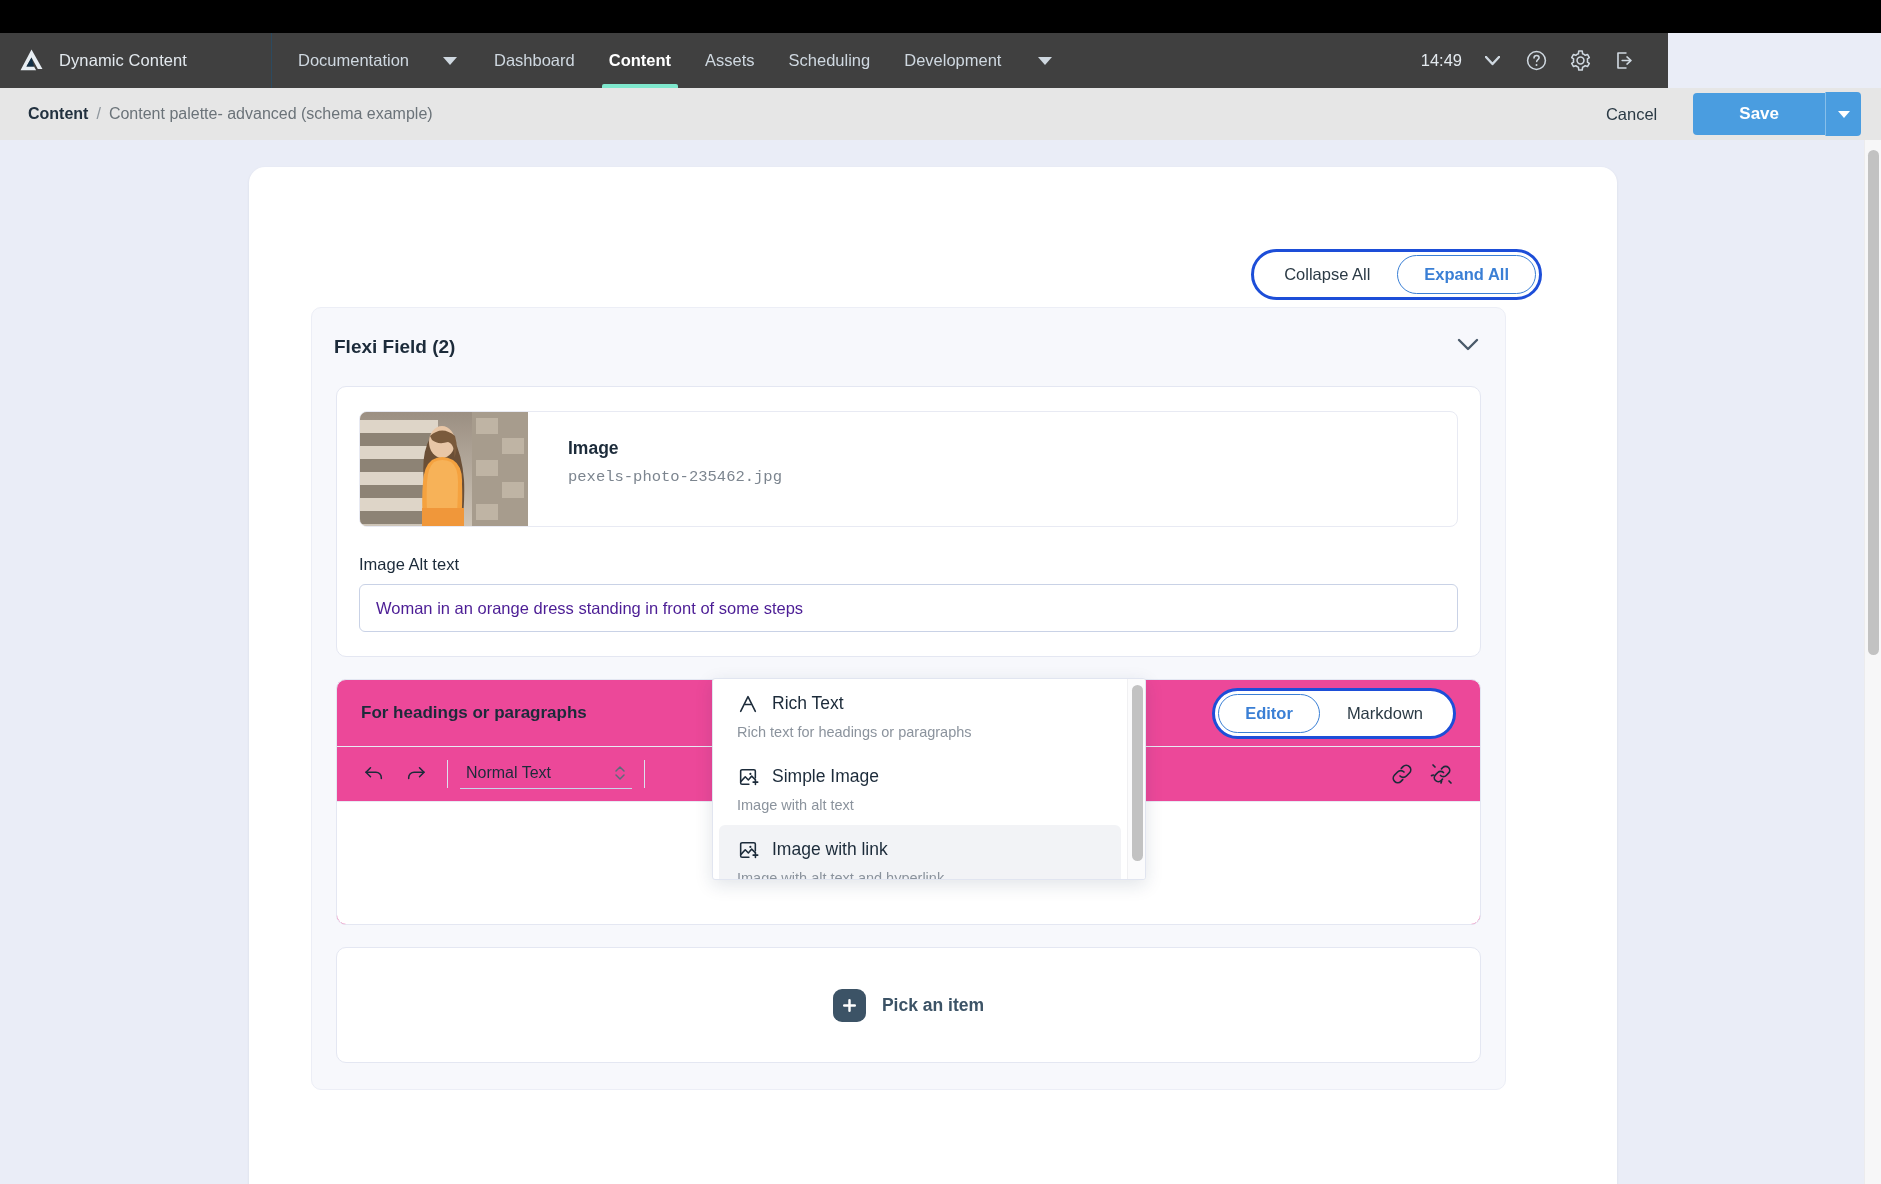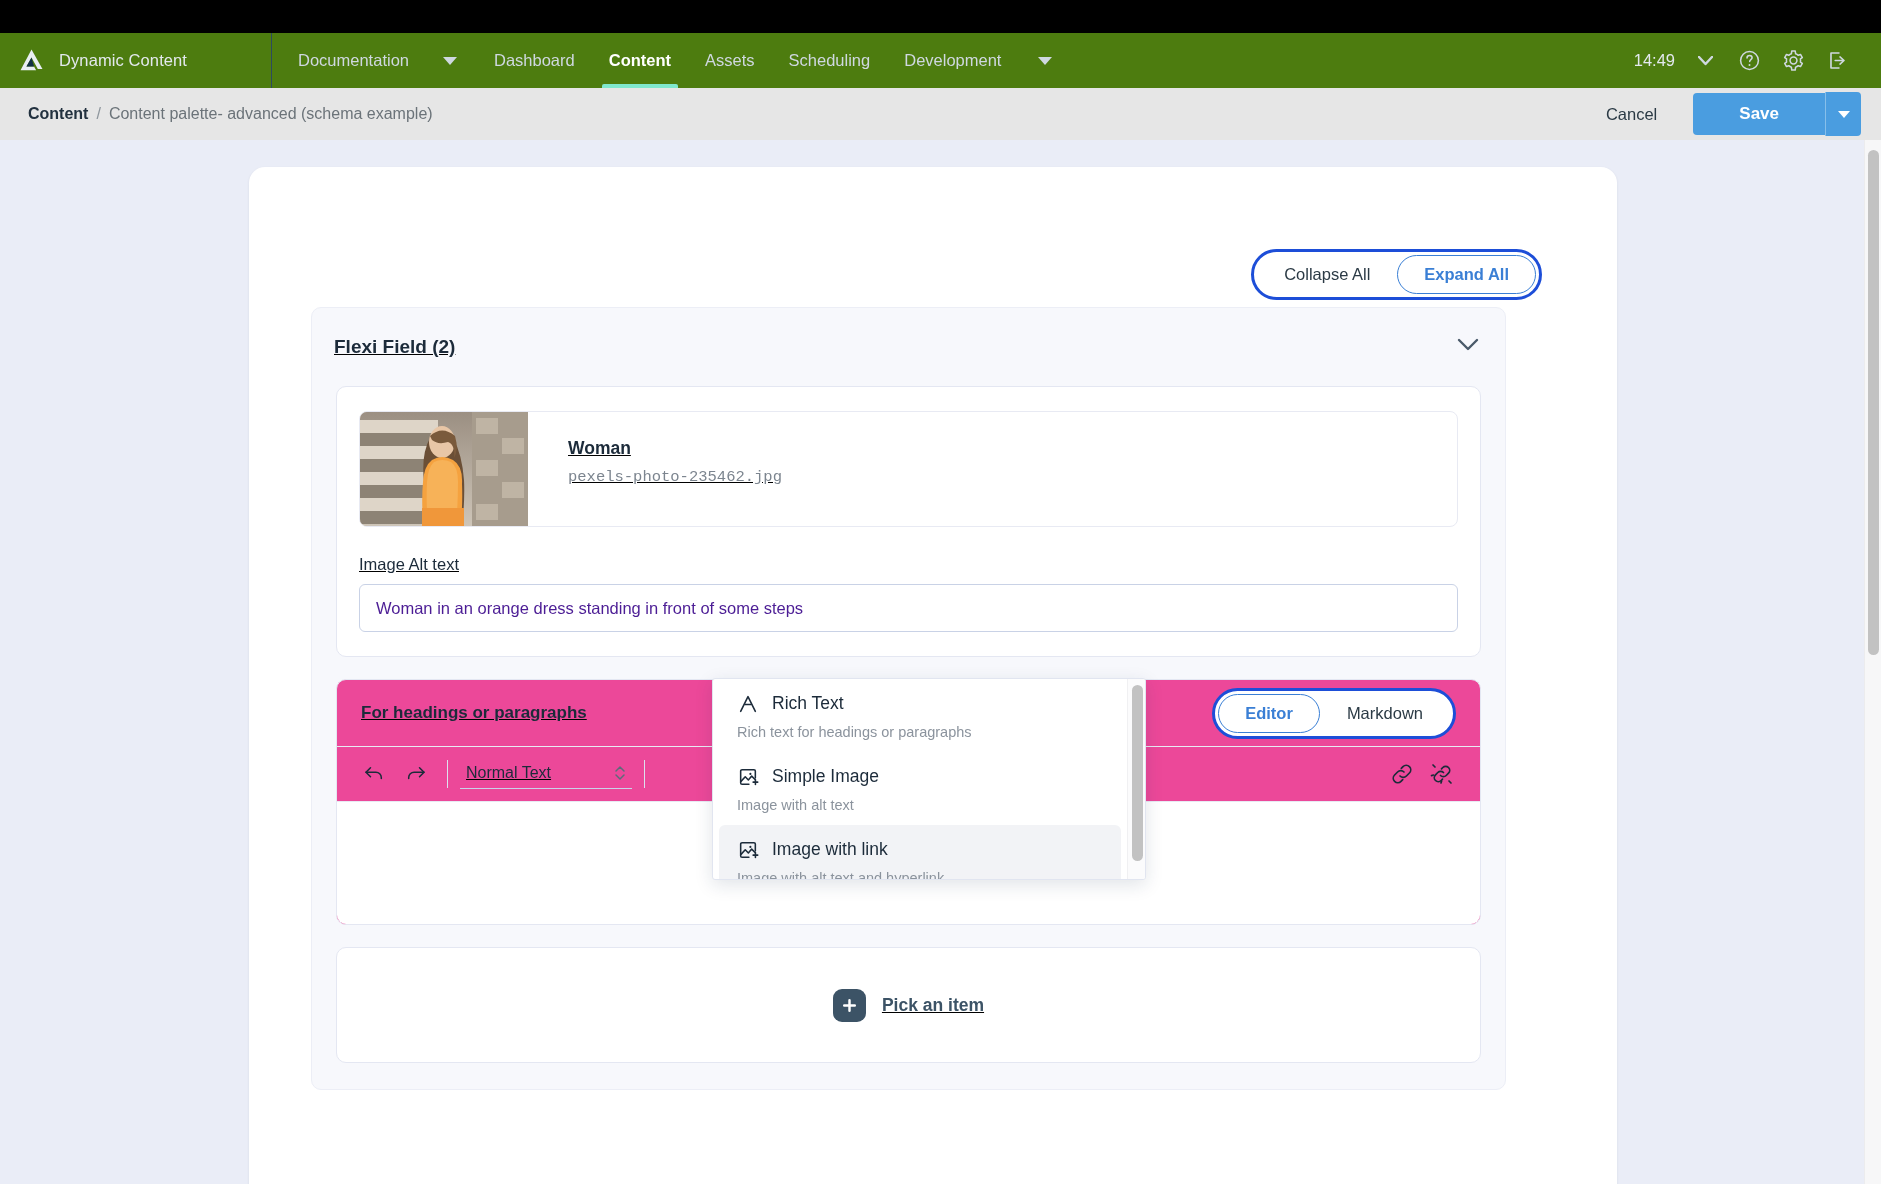--- a/index.html
+++ b/index.html
@@ -9,22 +9,22 @@
     background: #ffffff;
     overflow: hidden;
   }
   .screen { position: relative; width: 1881px; height: 1184px; background: #eaedf7; }
 
   
   .os-strip { position:absolute; top:0; left:0; width:1881px; height:33px; background:#000; }
 
   
   .navbar {
-    position:absolute; top:33px; left:0; width:1881px; height:55px;
-    background:#4d7c0f; display:flex; align-items:stretch;
+    position:absolute; top:33px; left:0; width:1668px; height:55px;
+    background:#404040; display:flex; align-items:stretch;
   }
   .brand {
     display:flex; align-items:center; gap:14px;
     padding:0 22px 0 18px; min-width:272px;
     border-right:1px solid #2c4a60;
   }
   .brand-logo { width:27px; height:27px; flex:0 0 auto; }
   .brand-name { color:#e3e9ee; font-size:16.5px; letter-spacing:.1px; }
 
   .nav-items { display:flex; align-items:stretch; }
@@ -94,21 +94,21 @@
   .pill {
     padding:9px 26px; border-radius:22px; font-size:16.5px; color:#2b3a45;
     cursor:pointer; border:1px solid transparent; background:transparent;
     font-family:inherit; white-space:nowrap;
   }
   .pill.sel { color:#3a7fd5; font-weight:700; border-color:#3a7fd5; }
 
   
   .panel {
     position:absolute; top:140px; left:62px; width:1195px;
-    background:#f7f8fc; border-radius:10px; border:1px solid #eceef6;text-decoration:underline;
+    background:#f7f8fc; border-radius:10px; border:1px solid #eceef6;
   }
   .panel-head {
     height:78px; display:flex; align-items:center; padding:0 26px 0 22px;
   }
   .panel-title { font-size:19px; font-weight:700; color:#1c2b3a; }
   .panel-chevron { margin-left:auto; cursor:pointer; }
 
   .card {
     margin:0 24px 22px 24px; background:#fff; border:1px solid #e4e7f2;
     border-radius:10px; padding:24px 22px;
@@ -349,21 +349,21 @@
                 </g>
                 <path d="M70 26 q-9 16 -6 44 q2 22 4 46 l34 0 q3 -28 2 -48 q-2 -26 -11 -42z" fill="#6b4f36"></path>
                 <ellipse cx="82" cy="30" rx="13" ry="16" fill="#e8c6a6"></ellipse>
                 <path d="M70 24 q12 -11 25 0 q4 14 -1 22 q1 -14 -6 -16 q-10 3 -16 -2z" fill="#7a5a3c"></path>
                 <path d="M72 48 q10 -6 21 0 q10 6 9 24 q1 24 -2 44 l-36 0 q-3 -24 -1 -46 q1 -16 9 -22z" fill="#f5a23f"></path>
                 <path d="M74 50 q8 -4 17 0 q7 5 7 20 q0 20 -2 46 l-28 0 q-2 -26 -1 -46 q1 -15 7 -20z" fill="#f7b258"></path>
                 <rect x="62" y="96" width="42" height="20" fill="#f0973a"></rect>
               </svg>
             </div>
             <div class="asset-meta">
-              <div class="asset-title">Woman</div>
+              <div class="asset-title">Image</div>
               <div class="asset-file">pexels-photo-235462.jpg</div>
             </div>
           </div>
 
           <div class="field-label">Image Alt text</div>
           <input class="text-input" type="text" value="Woman in an orange dress standing in front of some steps" style="">
         </div>
 
         <div class="rt-card">
           <div class="rt-head">

